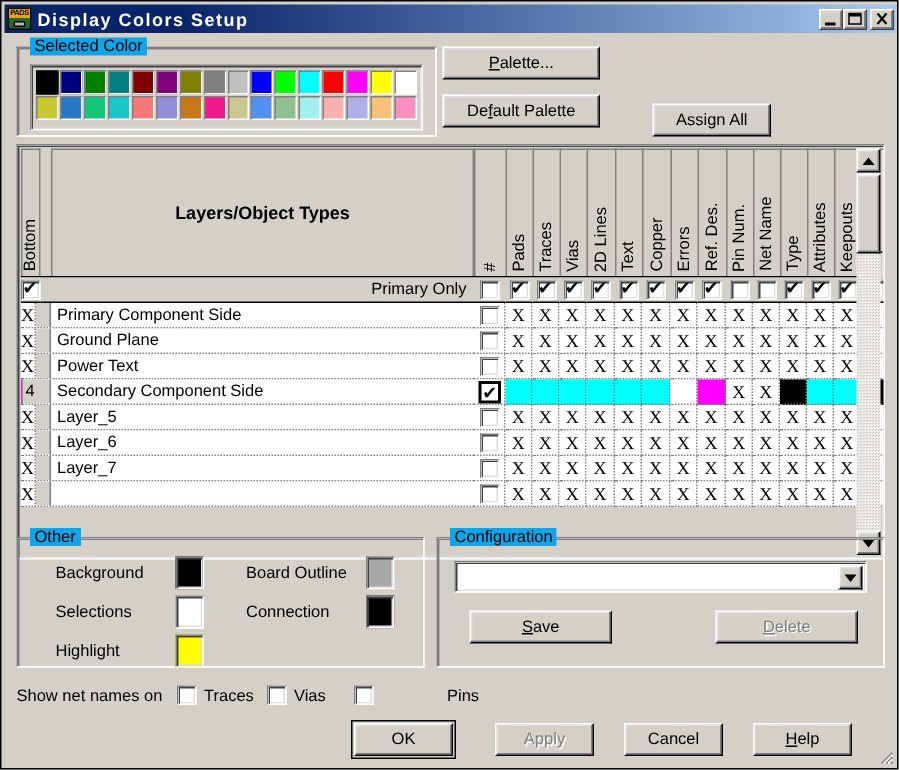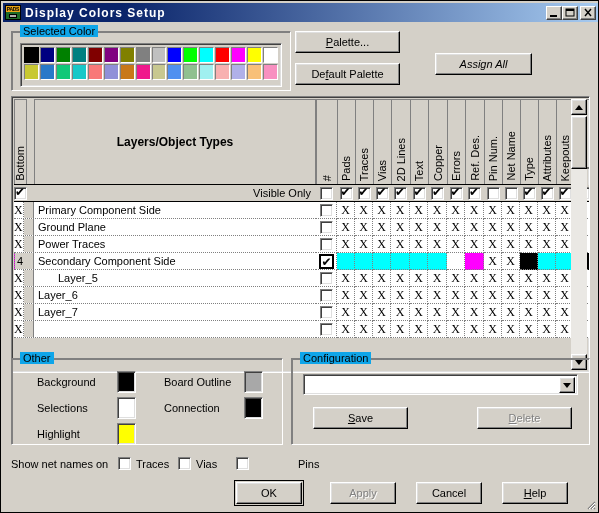--- a/index.html
+++ b/index.html
@@ -333,21 +333,21 @@
         </div>
     </div>
   </div>
 
   <div class="btn" style="left:294px; top:30px; width:105px; height:22px;">
     <span><u>P</u><span></span>alette...</span>
   </div>
   <div class="btn" style="left:294px; top:62px; width:105px; height:22px;">
     <span>De<u>f</u>ault Palette</span>
   </div>
-  <div class="btn" style="left:434px; top:52px; width:97px; height:22px;font-style:italic;">
+  <div class="btn" style="left:434px; top:68px; width:79px; height:22px;">
     <span>Assign All</span>
   </div>
 
   <div class="gridframe" style="left:10px; top:95px; width:579px; height:277px;">
 
     <div class="hdr" id="grid-header" style="width:560px;">
       <div class="hdr-title">Layers/Object Types</div>
     <div class="vcol" style="left: 302px; width: 21px;">
           <span>#</span>
         </div>
@@ -394,21 +394,21 @@
           <span>Top</span>
         </div>
         <div class="vcol" style="border-right: 1px solid rgb(128, 128, 128);">
           <span>Bottom</span>
         </div>
       </div>
 
     <div id="grid-body">
         <div class="gridrow" style="top: 88px; width: 560px;">
           <div class="rowlabel" style="background: rgb(212, 208, 200); border-bottom: 1px solid rgb(0, 0, 0); width: 302px;">
-            <div class="rowname right">Visible Only</div>
+            <div class="rowname right">Primary Only</div>
           </div>
           <div class="cell vis" style="left: 302px; width: 21px;">
             <div class="chk"></div>
           </div>
           <div class="cell vis" style="left: 323px; width: 18px;">
             <div class="chk on"></div>
           </div>
           <div class="cell vis" style="left: 341px; width: 18px;">
             <div class="chk on"></div>
           </div>
@@ -556,21 +556,21 @@
           <div class="cell" style="left: 560px; width: 18px;">
             <span class="xmark">X</span>
           </div>
           <div class="cell">
             <span class="xmark">X</span>
           </div>
         </div>
         <div class="gridrow" style="top: 139px; width: 560px;">
           <div class="rowlabel" style="width: 302px;">
             <div class="rownum">3</div>
-            <div class="rowname">Power Traces</div>
+            <div class="rowname">Power Text</div>
           </div>
           <div class="cell" style="left: 302px; width: 21px;">
             <div class="chk"></div>
           </div>
           <div class="cell" style="left: 323px; width: 18px;">
             <span class="xmark">X</span>
           </div>
           <div class="cell" style="left: 341px; width: 18px;">
             <span class="xmark">X</span>
           </div>
@@ -636,21 +636,21 @@
           <div class="cell" style="left: 488px; width: 18px;">
             <span class="xmark">X</span>
           </div>
           <div class="cell" style="left: 506px; width: 18px; background: rgb(0, 0, 0);"></div>
           <div class="cell" style="left: 524px; width: 18px; background: rgb(0, 255, 255);"></div>
           <div class="cell" style="left: 542px; width: 18px; background: rgb(0, 255, 255);"></div>
           <div class="cell" style="left: 560px; width: 18px; background: rgb(0, 0, 0);"></div>
           <div class="cell" style="background: rgb(255, 0, 255);"></div>
         </div>
         <div class="gridrow" style="top: 173px; width: 560px;">
-          <div class="rowlabel" style="width: 302px; gap: 20px;">
+          <div class="rowlabel" style="width: 302px;">
             <div class="rownum">5</div>
             <div class="rowname">Layer_5</div>
           </div>
           <div class="cell" style="left: 302px; width: 21px;">
             <div class="chk"></div>
           </div>
           <div class="cell" style="left: 323px; width: 18px;">
             <span class="xmark">X</span>
           </div>
           <div class="cell" style="left: 341px; width: 18px;">

